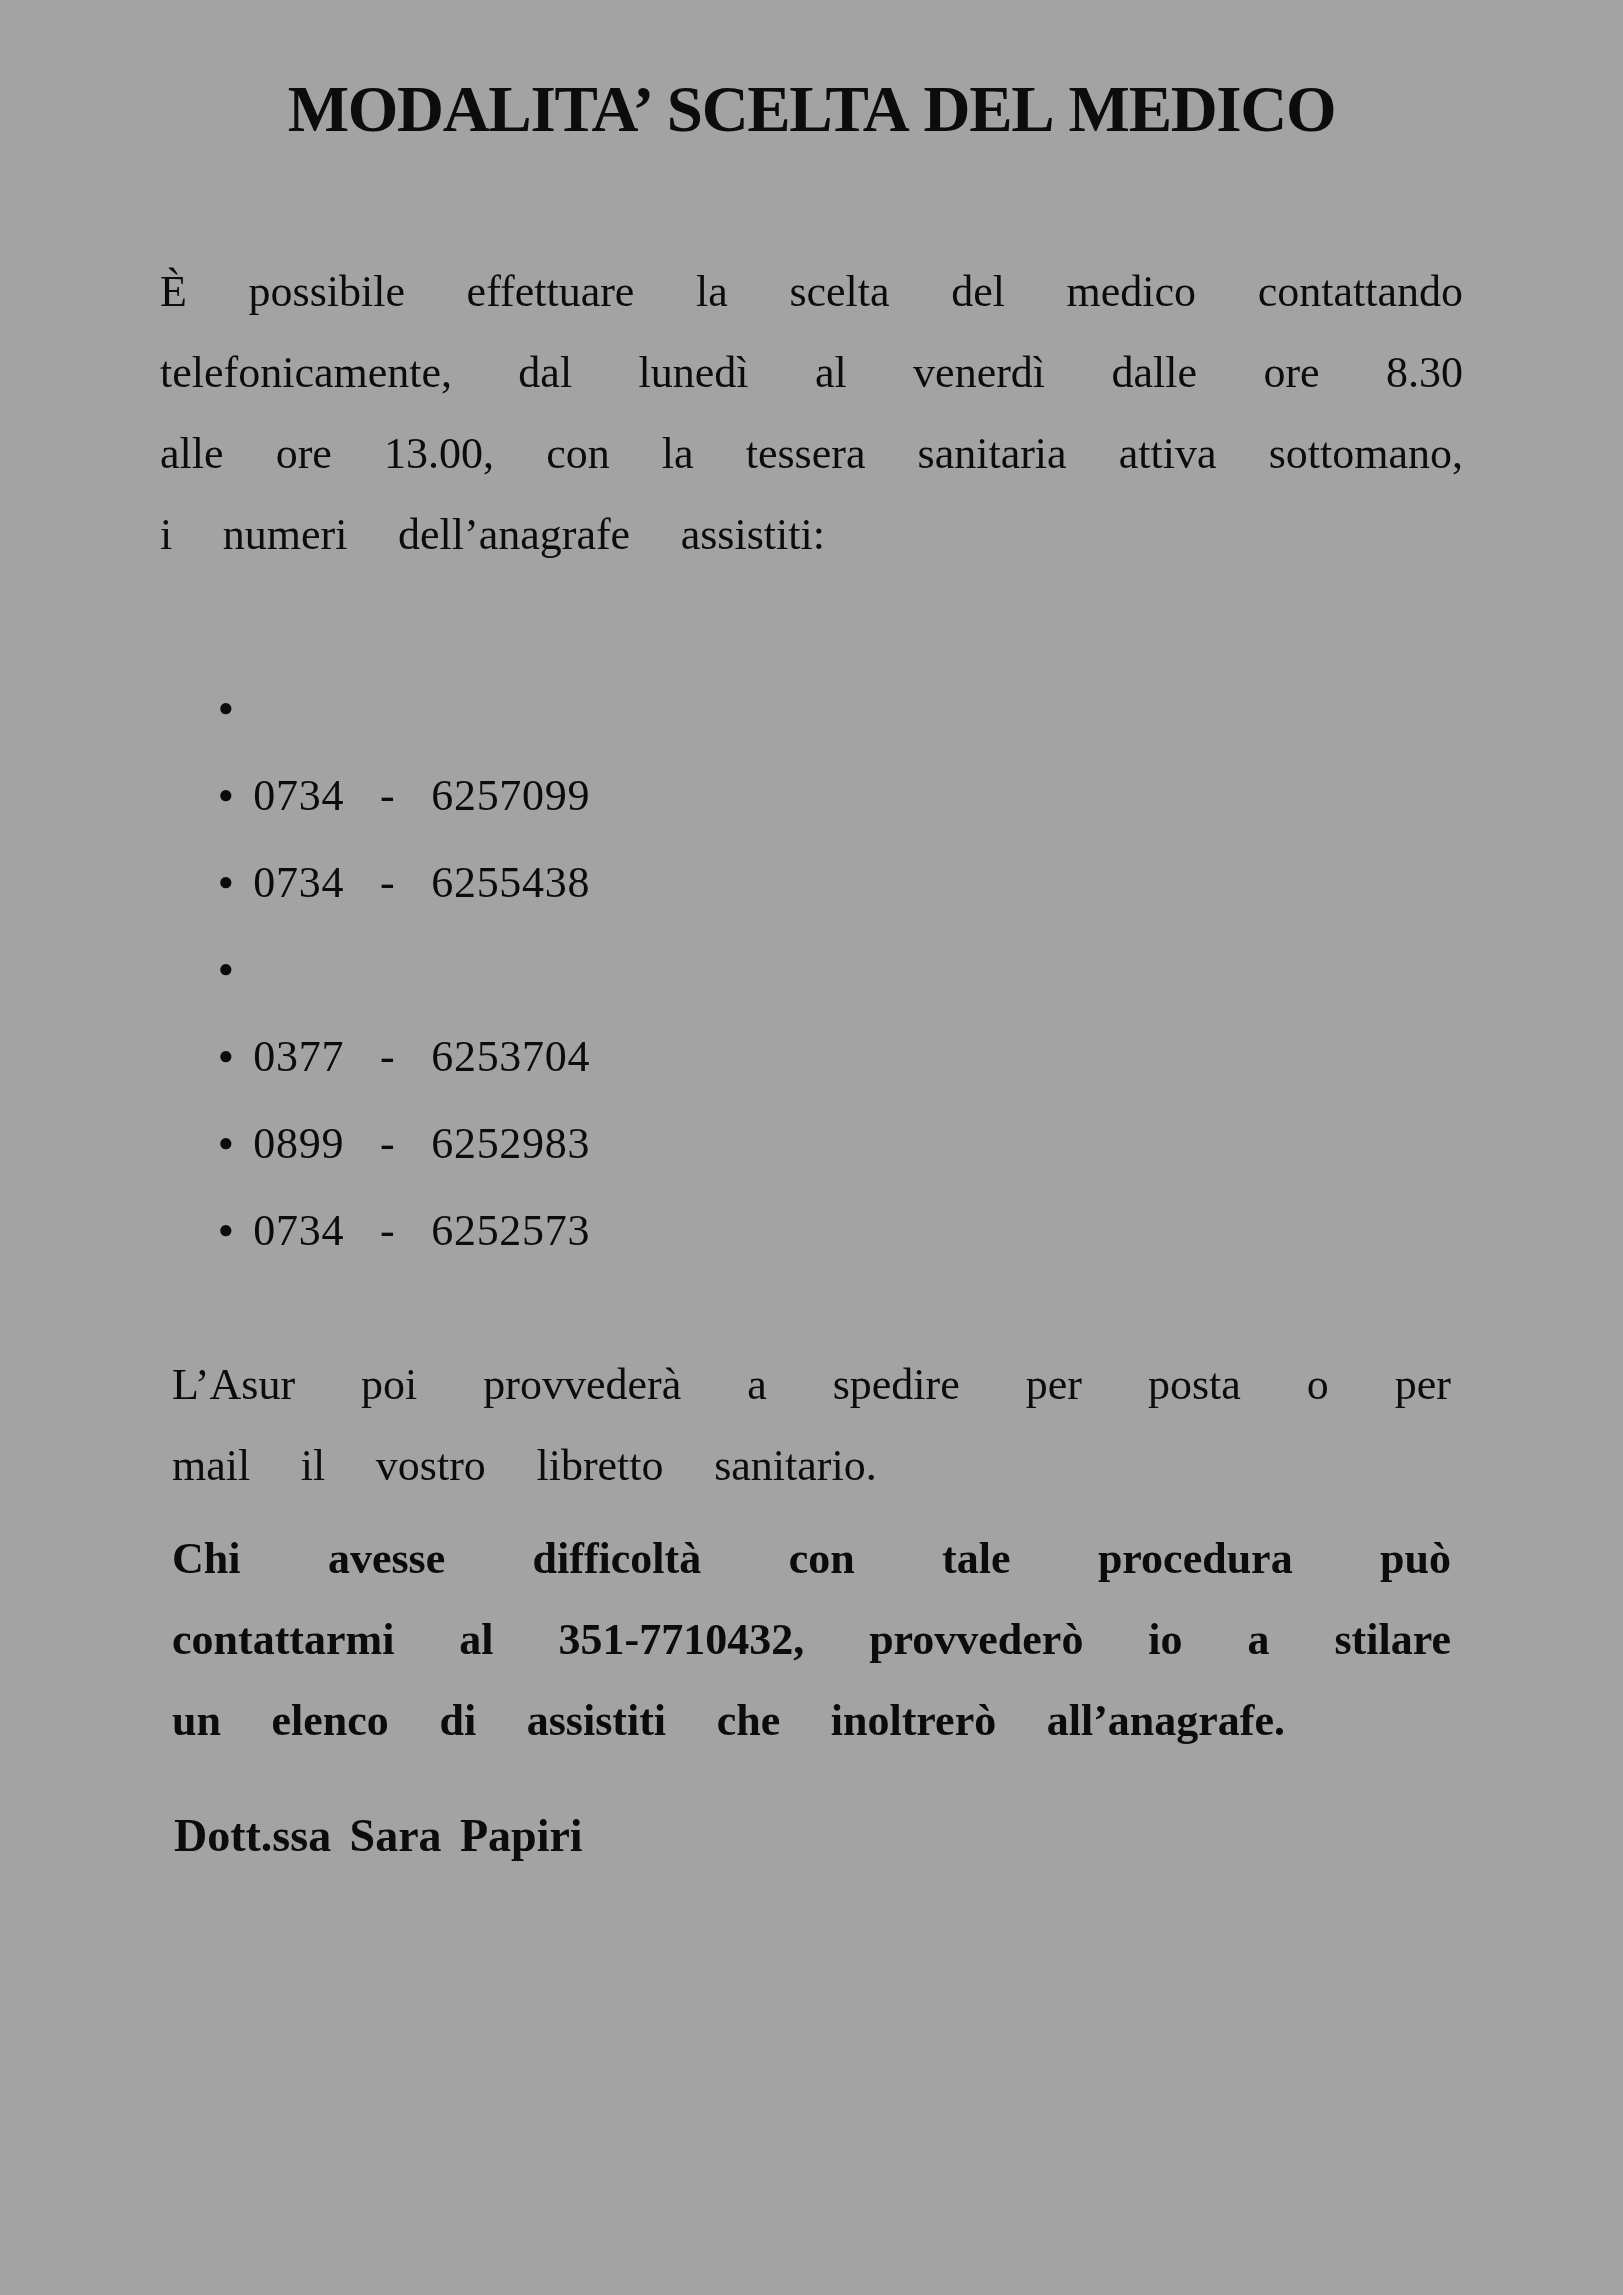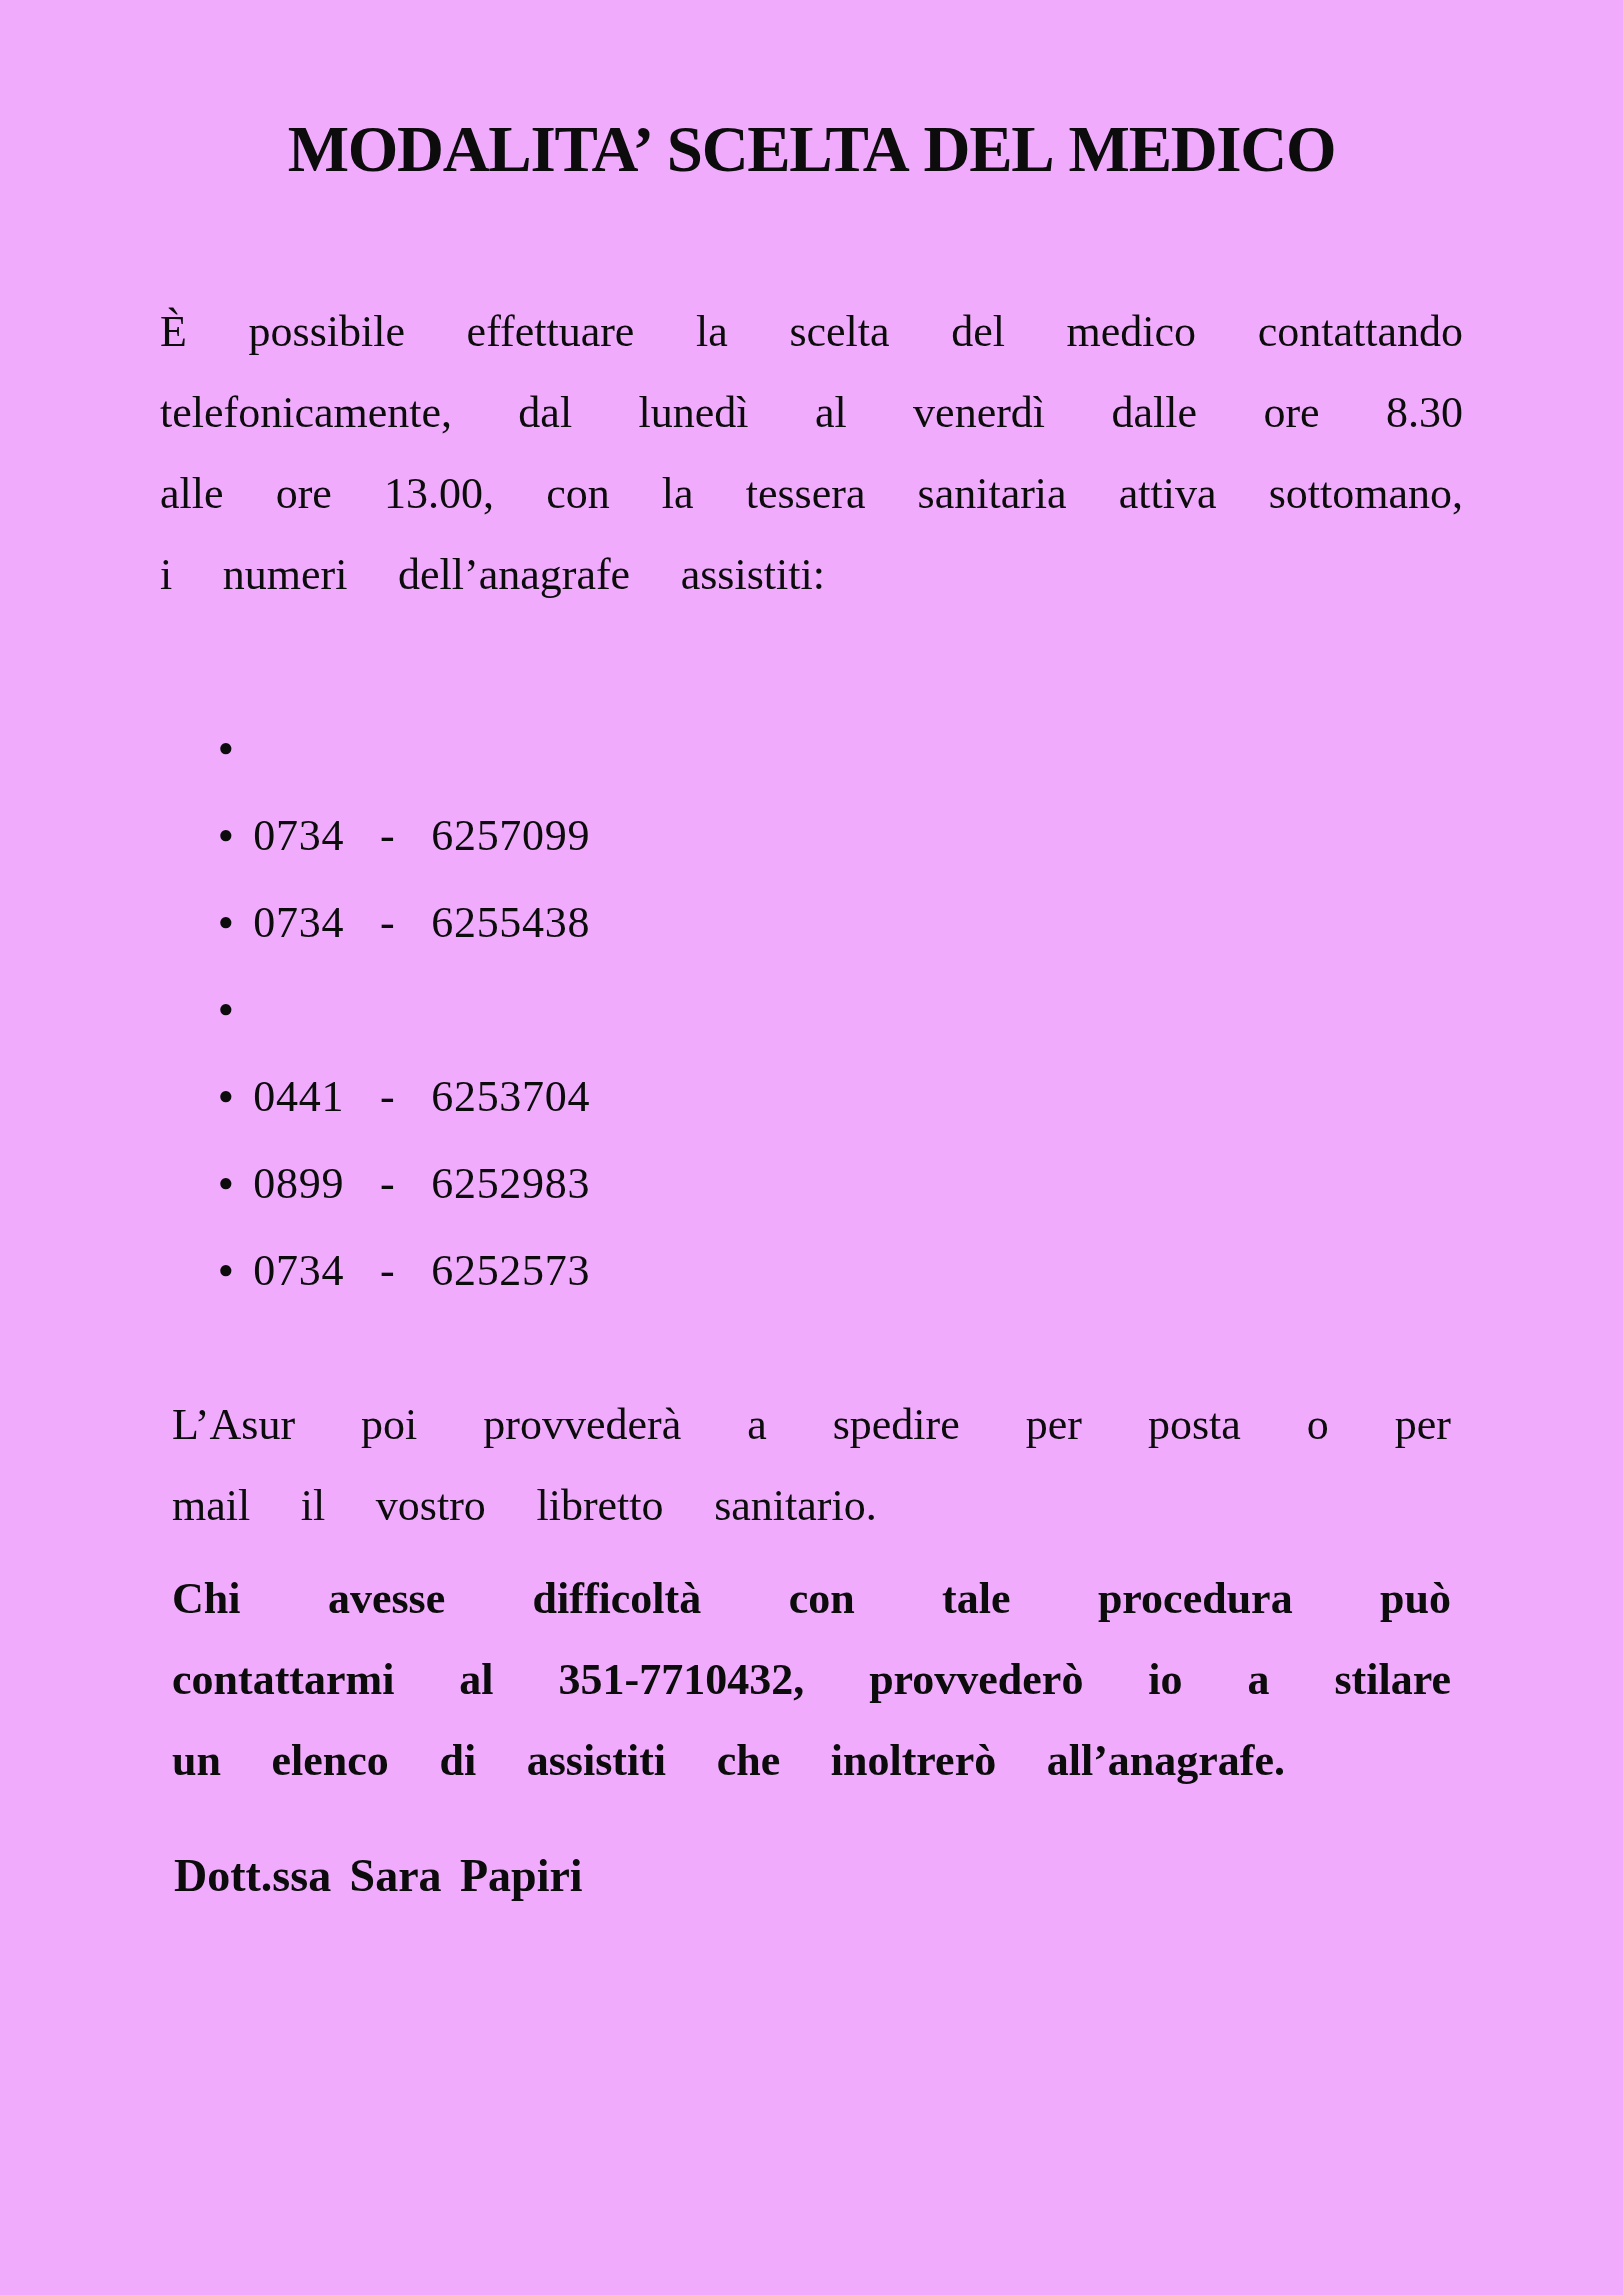--- a/index.html
+++ b/index.html
@@ -5,24 +5,24 @@
   html, body {
     margin: 0;
     padding: 0;
     background: #ffffff;
   }
   .page {
     position: relative;
     width: 1623px;
     height: 2295px;
     box-sizing: border-box;
-    background: #f0abfc;
+    background: #a3a3a3;
     color: #0c0c0c;
     font-family: "Liberation Serif", "DejaVu Serif", serif;
-    padding: 114px 160px 0 160px;
+    padding: 74px 160px 0 160px;
     overflow: hidden;
   }
   .title {
     margin: 0;
     text-align: center;
     font-size: 65px;
     line-height: 1.1;
     font-weight: 700;
     letter-spacing: -1.3px;
     word-spacing: 3.9px;
@@ -94,21 +94,21 @@
     </li>
     <li class="phone-item">
       <span class="bullet">●</span>
       <span class="phone-number">0734 - 6255438</span>
     </li>
     <li class="phone-item">
       <span class="bullet">●</span>
     </li>
     <li class="phone-item">
       <span class="bullet">●</span>
-      <span class="phone-number">0441 - 6253704</span>
+      <span class="phone-number">0377 - 6253704</span>
     </li>
     <li class="phone-item">
       <span class="bullet">●</span>
       <span class="phone-number">0899 - 6252983</span>
     </li>
     <li class="phone-item">
       <span class="bullet">●</span>
       <span class="phone-number">0734 - 6252573</span>
     </li>
   </ul>

